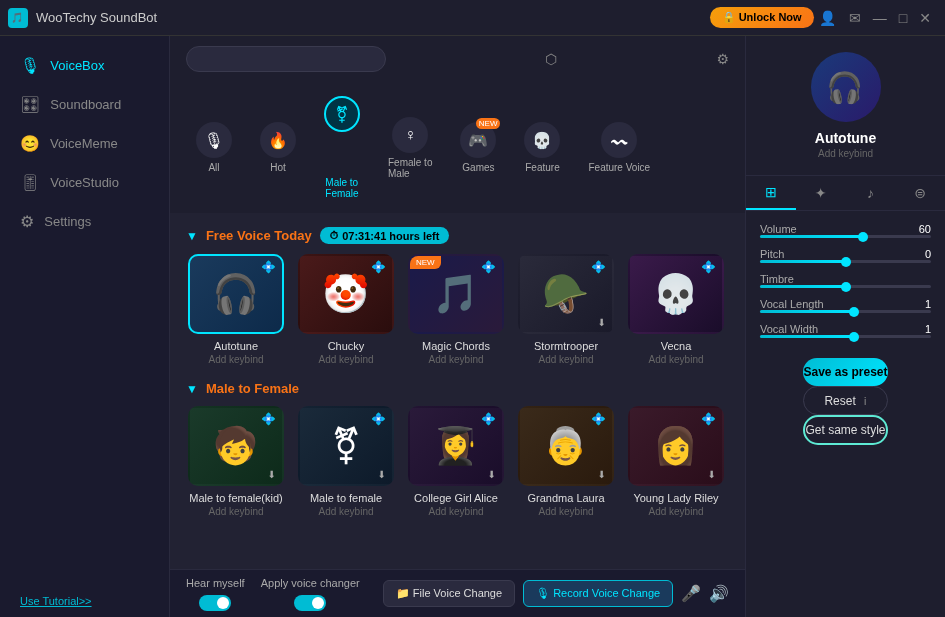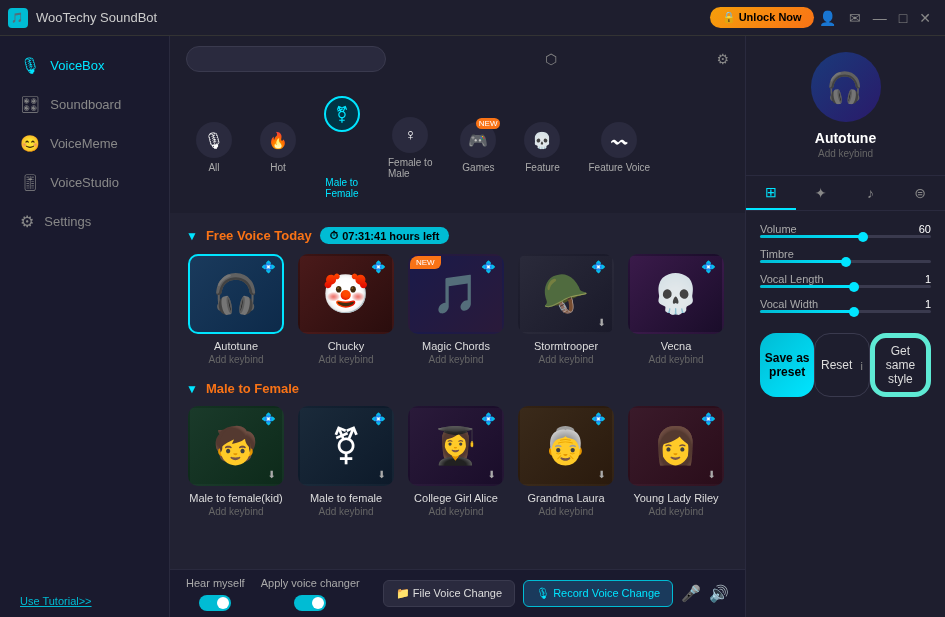--- a/index.html
+++ b/index.html
@@ -299,21 +299,21 @@
       width: 10px; height: 10px;
       background: #00e5ff;
       border-radius: 50%;
       position: absolute;
       right: -5px;
       top: -3.5px;
     }
     .panel-buttons {
       padding: 8px 14px;
       display: flex;
-      flex-direction: row;
+      flex-direction: column;
     }
     .btn-save-preset {
       background: linear-gradient(135deg, #00bcd4, #00e5ff);
       color: #000;
       border: none;
       border-radius: 16px;
       padding: 7px 0;
       font-size: 12px;
       font-weight: 600;
       cursor: pointer;
@@ -329,21 +329,21 @@
       cursor: pointer;
       width: 100%;
       display: flex;
       align-items: center;
       justify-content: center;
       gap: 8px;
     }
     .btn-get-style {
       background: transparent;
       color: #ddd;
-      border: 5px solid #5eead4;
+      border: 2px solid #5eead4;
       border-radius: 16px;
       padding: 6px 0;
       font-size: 12px;
       cursor: pointer;
       width: 100%;
       text-align: center;
     }
     .bottom-bar {
       display: flex;
       align-items: center;
@@ -646,20 +646,31 @@
           <span class="control-value">60</span>
         </div>
         <div class="slider-track">
           <div class="slider-fill" style="width:60%;">
             <div class="slider-thumb"></div>
           </div>
         </div>
       </div>
       <div class="control-row">
         <div class="control-label-row">
+          <span class="control-label">Pitch</span>
+          <span class="control-value">0</span>
+        </div>
+        <div class="slider-track">
+          <div class="slider-fill" style="width:50%;">
+            <div class="slider-thumb"></div>
+          </div>
+        </div>
+      </div>
+      <div class="control-row">
+        <div class="control-label-row">
           <span class="control-label">Timbre</span>
           <span class="control-value"></span>
         </div>
         <div class="slider-track">
           <div class="slider-fill" style="width:50%;">
             <div class="slider-thumb"></div>
           </div>
         </div>
       </div>
       <div class="control-row">

